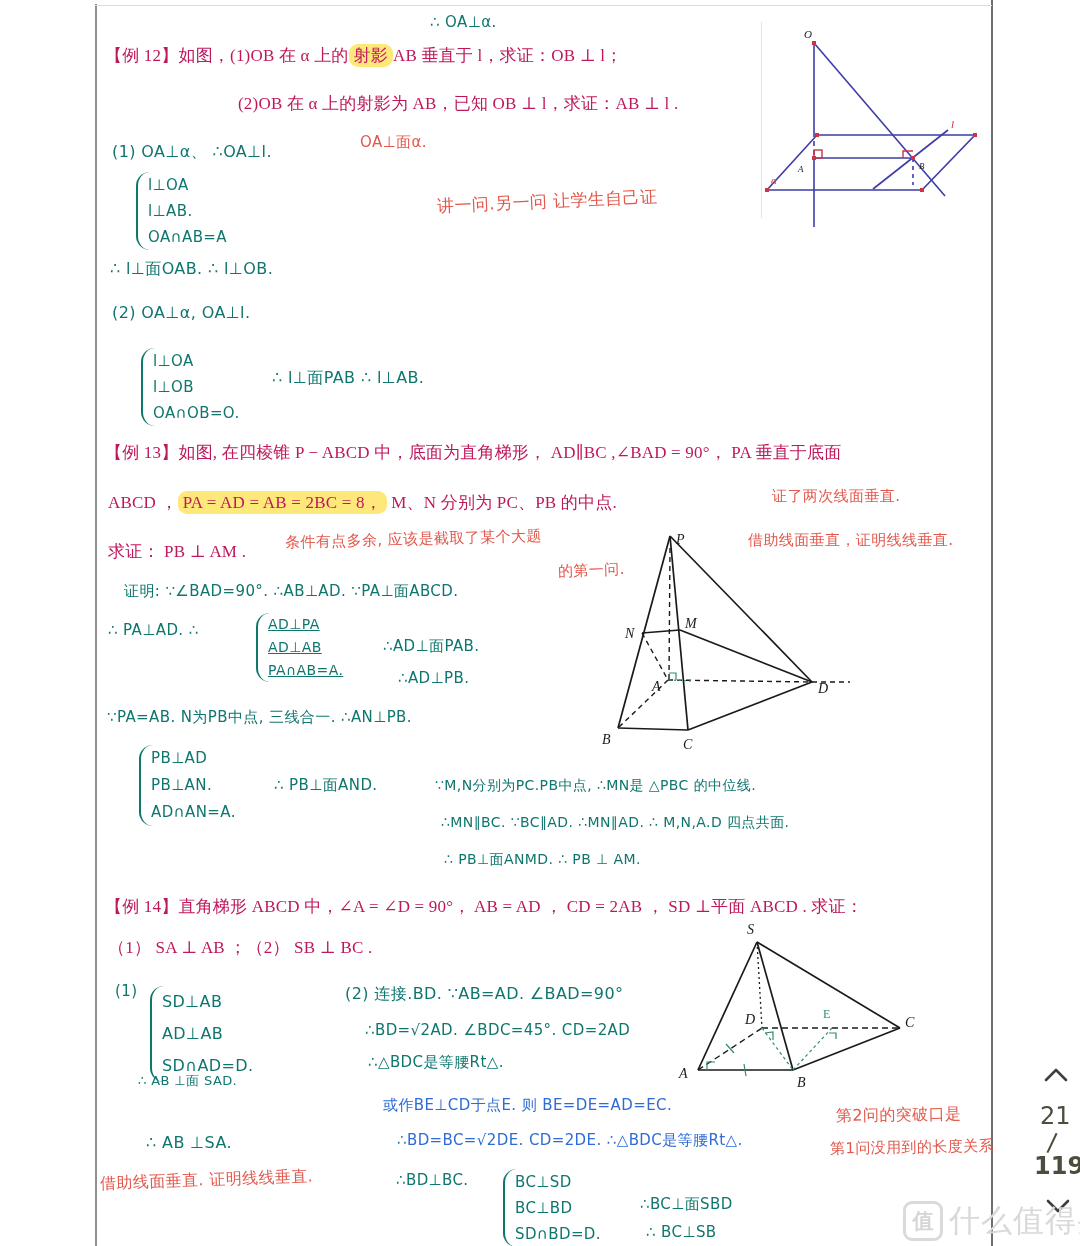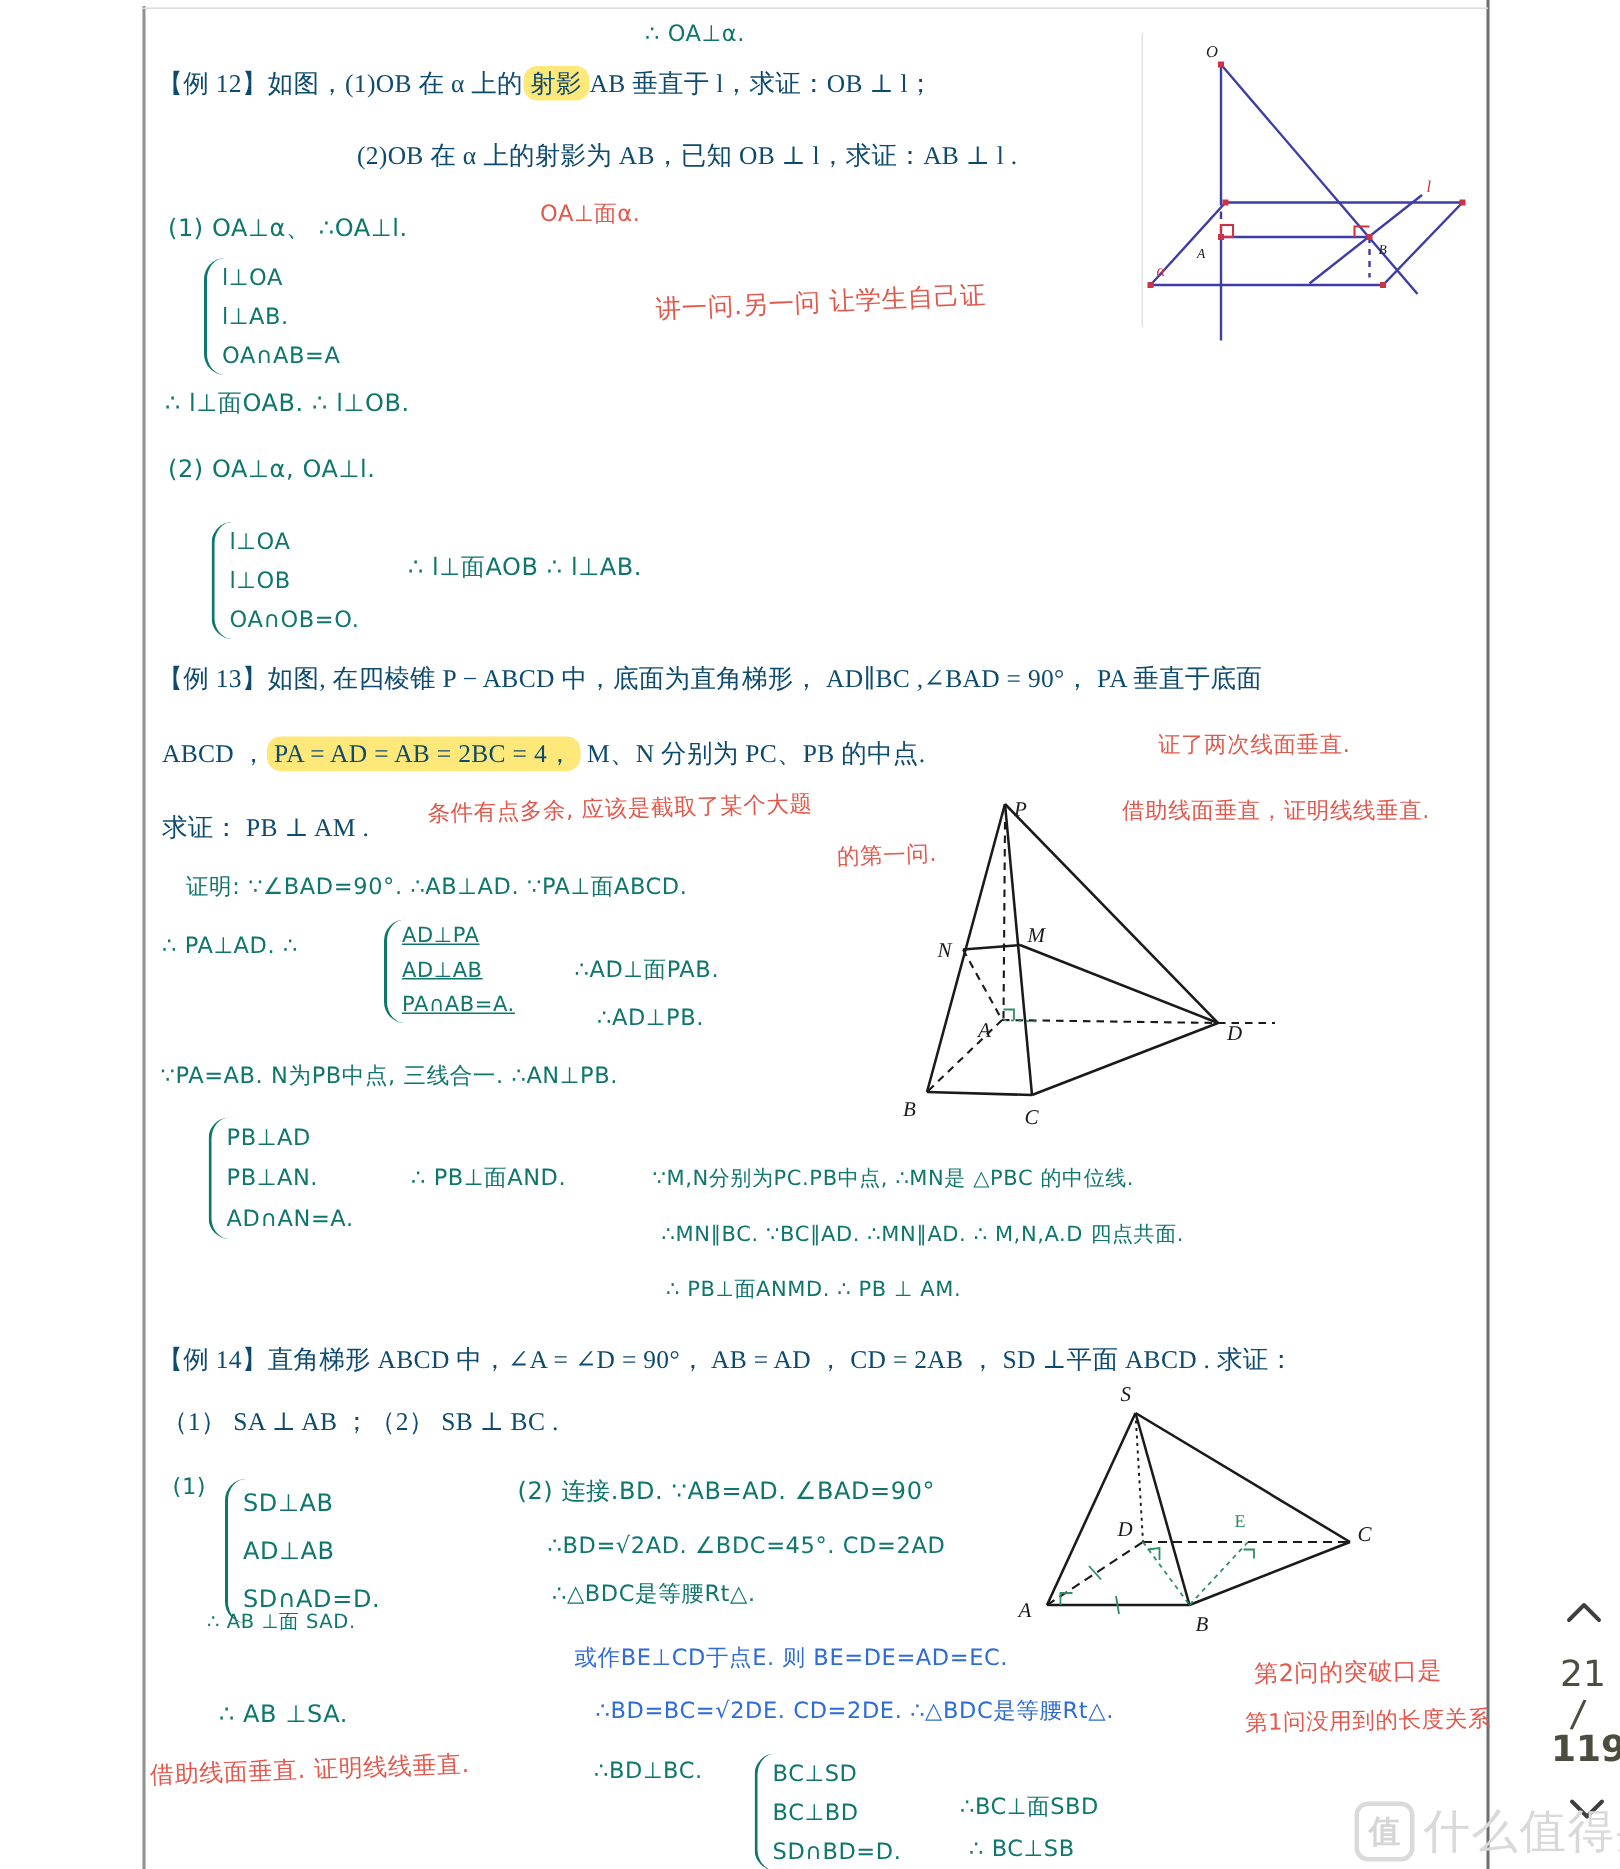--- a/index.html
+++ b/index.html
@@ -1,20 +1,20 @@
 <!DOCTYPE html>
 <html><head>
 <meta charset="utf-8">
 <style>
   html,body{margin:0;padding:0;}
   body{width:1080px;height:1246px;position:relative;background:#ffffff;overflow:hidden;
        font-family:"Liberation Sans", sans-serif;}
   .abs{position:absolute;white-space:nowrap;}
   
-  .pt{font-family:"Liberation Serif","DejaVu Serif",serif;font-size:17px;color:#0c4a6e;letter-spacing:.2px;}
+  .pt{font-family:"Liberation Serif","DejaVu Serif",serif;font-size:17px;color:#be185d;letter-spacing:.2px;}
   .hl{background:#ffe87a;border-radius:9px;padding:2px 5px;}
   
   .hw{font-family:"DejaVu Sans",sans-serif;letter-spacing:.4px;}
   .g{color:#0f766e;}
   .r{color:#e2584c;}
   .b{color:#2e6bd6;}
   .sys{border-left:2px solid currentColor;border-radius:14px 0 0 14px;padding-left:10px;}
   .sys .sys-item{display:block;}
   
   .vline{position:absolute;width:2px;background:#8f8f8f;}
@@ -46,21 +46,21 @@
 </div>
 <div class="abs hw g" style="left:110px;top:259px;font-size:16px;">∴ l⊥面OAB.   ∴ l⊥OB.</div>
 <div class="abs hw r" style="left:360px;top:133px;font-size:15px;">OA⊥面α.</div>
 <div class="abs hw r" style="left:437px;top:190px;font-size:17px;transform:rotate(-2.5deg);">讲一问.另一问 让学生自己证</div>
 <div class="abs hw g" style="left:112px;top:303px;font-size:16px;">(2) OA⊥α,  OA⊥l.</div>
 <div class="abs hw g sys" style="left:141px;top:348px;font-size:15px;line-height:26px;">
   <span class="sys-item">l⊥OA</span>
   <span class="sys-item">l⊥OB</span>
   <span class="sys-item">OA∩OB=O.</span>
 </div>
-<div class="abs hw g" style="left:272px;top:368px;font-size:16px;">∴ l⊥面AOB   ∴ l⊥AB.</div>
+<div class="abs hw g" style="left:272px;top:368px;font-size:16px;">∴ l⊥面PAB   ∴ l⊥AB.</div>
 
 <svg class="abs" style="left:740px;top:20px;" width="300" height="212" viewBox="0 0 300 212">
   <g stroke="#3d3da8" stroke-width="1.6" fill="none">
     <polygon points="77,115 235,115 182,170 27,170"></polygon>
     <line x1="74" y1="23" x2="74" y2="112"></line>
     <line x1="74" y1="112" x2="74" y2="140" stroke-dasharray="5 4"></line>
     <line x1="74" y1="140" x2="74" y2="207"></line>
     <line x1="74" y1="138" x2="173" y2="138"></line>
     <line x1="74" y1="23" x2="205" y2="176"></line>
     <line x1="133" y1="169" x2="208" y2="110"></line>
@@ -83,21 +83,21 @@
     <text x="64" y="18" fill="#1c1c1c">O</text>
     <text x="58" y="152" fill="#1c1c1c" font-size="9">A</text>
     <text x="179" y="149" fill="#1c1c1c" font-size="9">B</text>
     <text x="31" y="164" fill="#cc3344">α</text>
     <text x="211" y="108" fill="#cc3344">l</text>
   </g>
 </svg>
 
 <div class="abs pt" style="left:105px;top:441px;">【例 13】如图, 在四棱锥 P − ABCD 中，底面为直角梯形， AD∥BC ,∠BAD = 90°， PA 垂直于底面</div>
 <div class="abs pt" style="left:108px;top:491px;">
-  <span>ABCD ，</span><span class="hl">PA = AD = AB = 2BC = 4，</span><span> M、N 分别为 PC、PB 的中点.</span>
+  <span>ABCD ，</span><span class="hl">PA = AD = AB = 2BC = 8，</span><span> M、N 分别为 PC、PB 的中点.</span>
 </div>
 <div class="abs pt" style="left:108px;top:540px;">求证： PB ⊥ AM .</div>
 
 <div class="abs hw r" style="left:285px;top:530px;font-size:15px;transform:rotate(-1.5deg);">条件有点多余, 应该是截取了某个大题</div>
 <div class="abs hw r" style="left:558px;top:561px;font-size:15px;transform:rotate(-2deg);">的第一问.</div>
 <div class="abs hw r" style="left:772px;top:487px;font-size:15px;">证了两次线面垂直.</div>
 <div class="abs hw r" style="left:748px;top:531px;font-size:15px;">借助线面垂直，证明线线垂直.</div>
 
 <div class="abs hw g" style="left:124px;top:582px;font-size:15px;">证明:  ∵∠BAD=90°.  ∴AB⊥AD.  ∵PA⊥面ABCD.</div>
 <div class="abs hw g" style="left:108px;top:621px;font-size:15px;">∴ PA⊥AD.   ∴</div>

